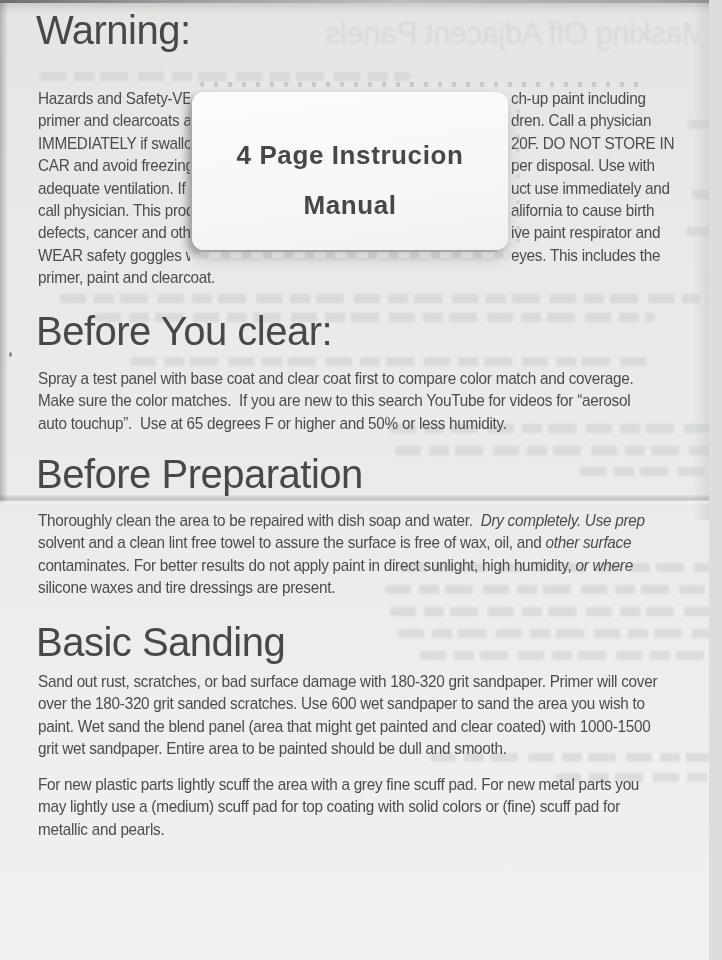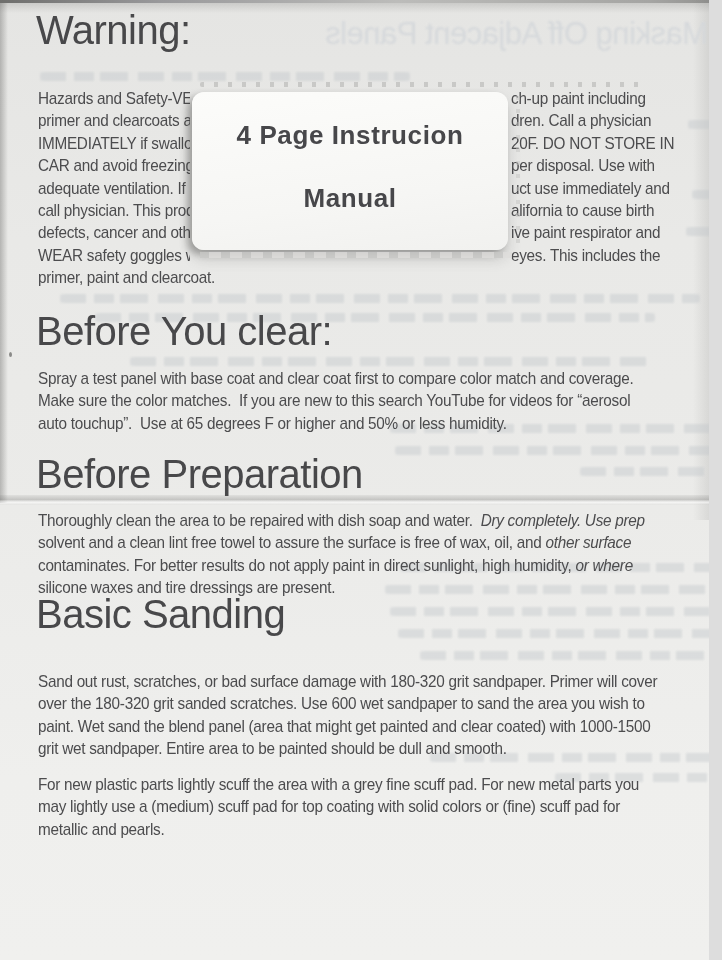--- a/index.html
+++ b/index.html
@@ -33,22 +33,22 @@
   .ital{font-style:italic;}
   .wl{position:absolute;left:38px;top:88px;width:169px;overflow:hidden;transform:scaleX(.9);transform-origin:0 0;}
   .wr{position:absolute;left:511px;top:88px;transform:scaleX(.9);transform-origin:0 0;}
   .stray-dot{position:absolute;left:9px;top:352px;width:3px;height:5px;border-radius:50%;background:#8a8a88;}
   
   .label{position:absolute;left:192px;top:92px;width:316px;height:158px;border-radius:12px;
     background:linear-gradient(172deg,#fcfcfa,#f6f6f4 65%,#f1f1ef);
     box-shadow:-5px 4px 7px rgba(70,70,68,.38),0 9px 14px rgba(70,70,68,.20);
     text-align:center;}
   .label-text{font-size:26px;font-weight:bold;color:#47474a;letter-spacing:.6px;}
-  .label-l1{margin-top:28px;}
-  .label-l2{margin-top:32px;}
+  .label-l1{margin-top:48px;}
+  .label-l2{margin-top:19px;}
   .perf-top{position:absolute;left:200px;top:82px;width:440px;height:5px;opacity:.65;border-radius:2px;
     background:repeating-linear-gradient(90deg,#b9b9b7 0 4px,rgba(0,0,0,0) 4px 14px);}
   .perf-right{position:absolute;left:516px;top:96px;width:4px;height:152px;opacity:.5;
     background:repeating-linear-gradient(180deg,#c3c3c1 0 4px,rgba(0,0,0,0) 4px 13px);}
   .label-bottom-speckle{position:absolute;left:200px;top:252px;width:312px;height:6px;opacity:.8;filter:blur(.5px);
     background:repeating-linear-gradient(90deg,#c9c9c7 0 9px,#dfdedc 9px 21px);}
 </style>
 </head>
 <body>
 
@@ -117,21 +117,21 @@
 
   <div class="h" style="top:452px;">Before Preparation</div>
   <div class="page-seam"></div>
   <div class="para" style="left:38px;top:510px;">
     <div class="bl"><span>Thoroughly clean the area to be repaired with dish soap and water.  </span><span class="ital">Dry completely. Use prep</span></div>
     <div class="bl"><span>solvent and a clean lint free towel to assure the surface is free of wax, oil, and </span><span class="ital">other surface</span></div>
     <div class="bl"><span>contaminates. For better results do not apply paint in direct sunlight, high humidity, </span><span class="ital">or where</span></div>
     <div class="bl">silicone waxes and tire dressings are present.</div>
   </div>
 
-  <div class="h" style="top:592px;">Basic Sanding</div>
+  <div class="h" style="top:620px;">Basic Sanding</div>
   <div class="para" style="left:38px;top:671px;">
     <div class="bl">Sand out rust, scratches, or bad surface damage with 180-320 grit sandpaper. Primer will cover</div>
     <div class="bl">over the 180-320 grit sanded scratches. Use 600 wet sandpaper to sand the area you wish to</div>
     <div class="bl">paint. Wet sand the blend panel (area that might get painted and clear coated) with 1000-1500</div>
     <div class="bl">grit wet sandpaper. Entire area to be painted should be dull and smooth.</div>
   </div>
   <div class="para" style="left:38px;top:774px;">
     <div class="bl">For new plastic parts lightly scuff the area with a grey fine scuff pad. For new metal parts you</div>
     <div class="bl">may lightly use a (medium) scuff pad for top coating with solid colors or (fine) scuff pad for</div>
     <div class="bl">metallic and pearls.</div>

